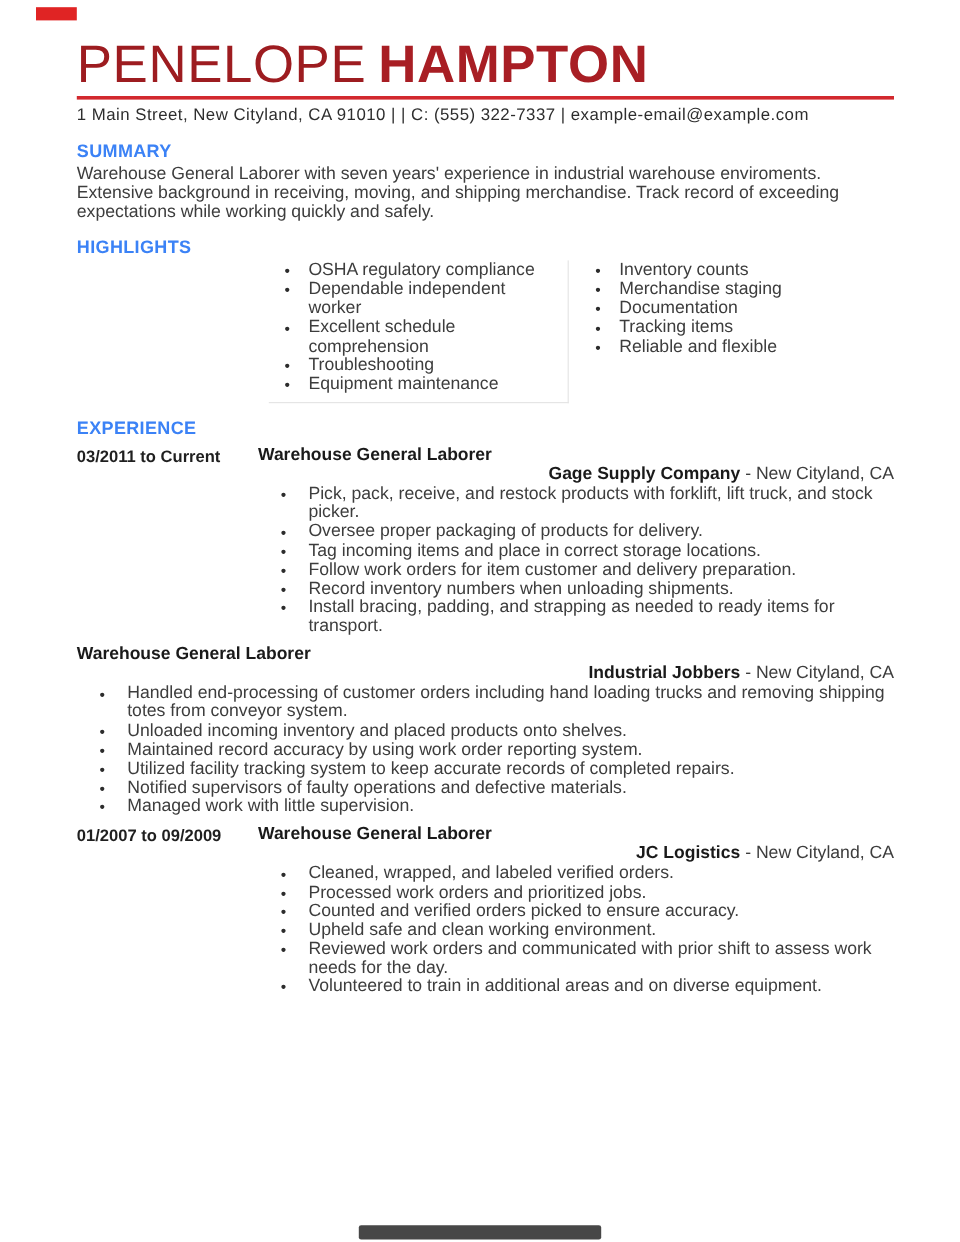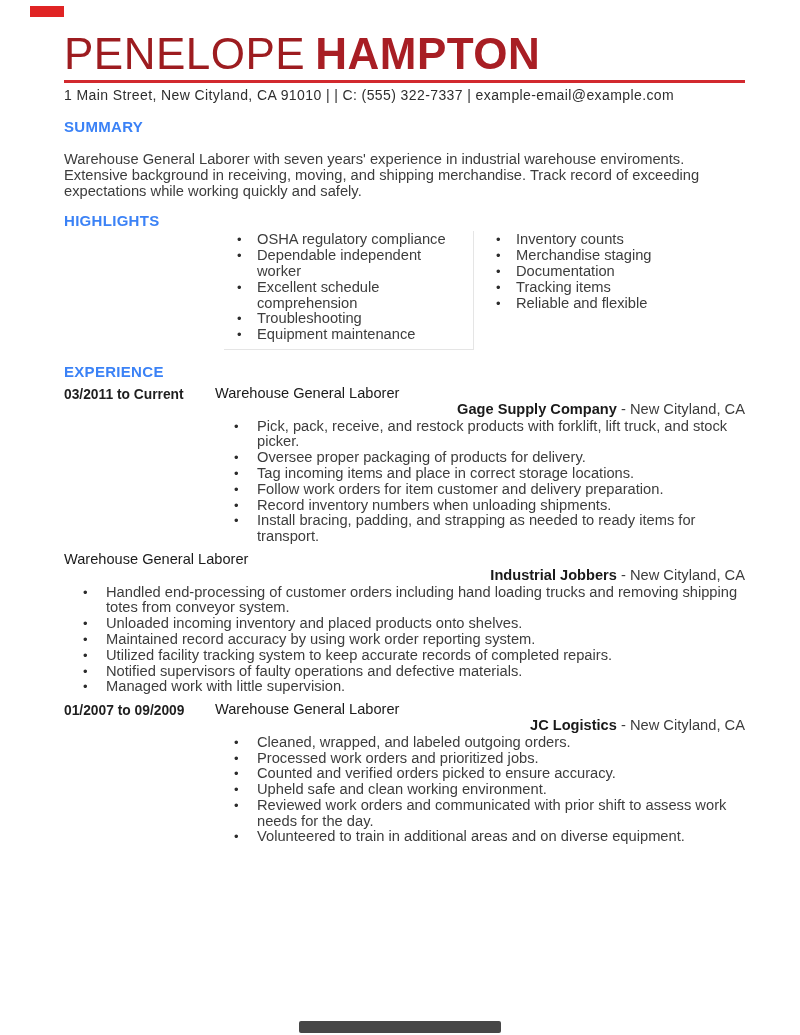--- a/index.html
+++ b/index.html
@@ -21,21 +21,21 @@
   .name-last  { color: #a81e24; font-weight: 700; margin-left: 10px; }
   .rule { height: 3px; background: #d2292e; margin-top: 3px; }
   .contact { font-size: 14px; line-height: 16px; color: #2e2e2e; margin-top: 4px; letter-spacing: 0.4px; }
 
   
   .section-heading {
     color: #3b82f6; font-size: 15px; font-weight: 700;
     letter-spacing: 0.3px; line-height: 15px;
   }
   .summary-heading { margin-top: 16px; }
-  .summary-text { margin-top: 18px; }
+  .summary-text { margin-top: 4px; }
 
   
   .highlights-heading { margin-top: 14px; }
   .highlights-grid { display: flex; margin-left: 160px; margin-top: 3px; }
   .hl-col { padding: 1px 0 6px 0; }
   .hl-col1 { width: 250px; border-right: 1px solid #e5e5e5; border-bottom: 1px solid #e5e5e5; }
   .hl-col2 { width: 240px; margin-left: 10px; }
   ul.blist { list-style: none; margin: 0; padding: 0; }
   ul.blist li { position: relative; }
   .hl-col1 li { padding-left: 33px; width: 228px; }
@@ -46,21 +46,21 @@
 
   
   .experience-heading { margin-top: 14px; }
   .job { display: flex; margin-top: 7px; }
   .job-dates {
     width: 151px; flex: 0 0 151px;
     font-weight: 700; color: #1f1f1f; font-size: 13.8px; padding-top: 1px;
     white-space: nowrap;
   }
   .job-body { flex: 1; }
-  .job-title { font-weight: 400; color: #1a1a1a; font-size: 14.6px; }
+  .job-title { font-weight: 700; color: #1a1a1a; font-size: 14.6px; }
   .job-companyline { margin-top: 0px; text-align: right; }
   .job-company { font-weight: 700; color: #1a1a1a; font-size: 14.6px; }
   .job-location { color: #3d3d3d; }
   ul.job-bullets { list-style: none; margin: 1px 0 0 0; padding: 0; }
   ul.job-bullets li { position: relative; padding-left: 42px; }
   ul.job-bullets li .dot { left: 19px; }
 
   
   .top-marker {
     position: absolute; left: 30px; top: 6px;
@@ -173,21 +173,21 @@
   <div class="job">
     <div class="job-dates">01/2007 to 09/2009</div>
     <div class="job-body">
       <div class="job-title">Warehouse General Laborer</div>
       <div class="job-companyline">
         <span class="job-company">JC Logistics</span>
         <span class="job-location">- New Cityland, CA</span>
       </div>
       <ul class="job-bullets">
 
-          <li><span class="dot">•</span><span>Cleaned, wrapped, and labeled outgoing orders.</span></li>
+          <li><span class="dot">•</span><span>Cleaned, wrapped, and labeled verified orders.</span></li>
 
           <li><span class="dot">•</span><span>Processed work orders and prioritized jobs.</span></li>
 
           <li><span class="dot">•</span><span>Counted and verified orders picked to ensure accuracy.</span></li>
 
           <li><span class="dot">•</span><span>Upheld safe and clean working environment.</span></li>
 
           <li><span class="dot">•</span><span>Reviewed work orders and communicated with prior shift to assess work needs for the day.</span></li>
 
           <li><span class="dot">•</span><span>Volunteered to train in additional areas and on diverse equipment.</span></li>

